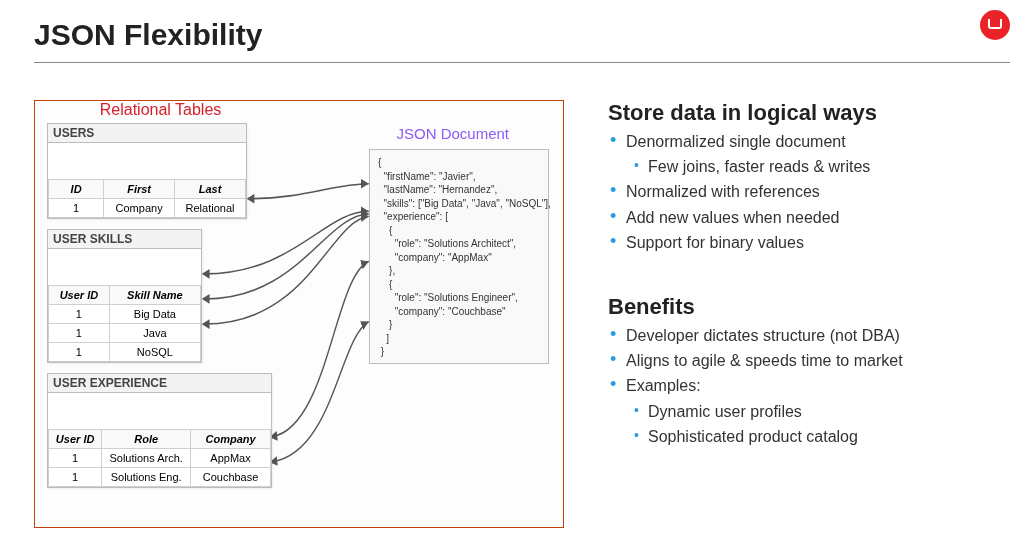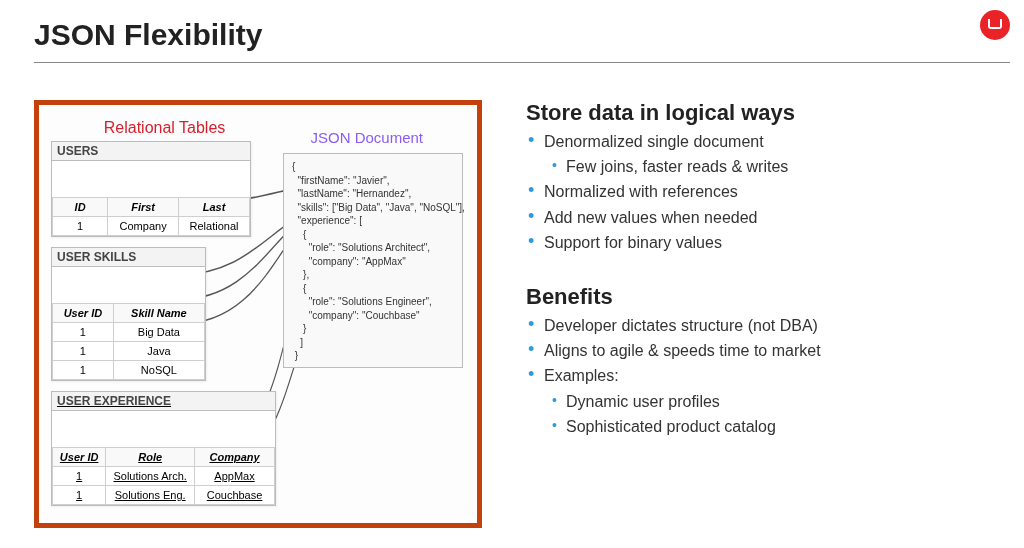--- a/index.html
+++ b/index.html
@@ -50,24 +50,24 @@
   .content {
     position: absolute;
     top: 100px;
     left: 34px;
     right: 30px;
     bottom: 20px;
     display: flex;
     gap: 44px;
   }
   .left-col {
-    width: 448px;
-    border: 5px solid #c2410c;
+    width: 530px;
+    border: 1px solid #c2410c;
     background: #fdfdfd;
-    padding: 14px 12px 14px 12px;
+    padding: 0 12px 14px 12px;
     position: relative;
   }
   .rel-title {
     color: #d6202b;
     text-align: center;
     font-size: 16px;
     margin: 0 0 4px 36px;
     width: 155px;
   }
   .json-title {
@@ -111,21 +111,21 @@
     white-space: nowrap;
     overflow: hidden;
   }
   .mini-table th {
     font-style: italic;
     font-weight: bold;
     background: #f9f9f9;
   }
   .mini-users { width: 200px; }
   .mini-skills { width: 155px; }
-  .mini-exp { width: 225px; text-decoration: underline; }
+  .mini-exp { width: 225px; }
   .json-box {
     position: absolute;
     top: 48px;
     right: 14px;
     width: 180px;
     height: 215px;
     border: 1px solid #bcbcbc;
     background: #f9f9f9;
     padding: 6px 8px;
     font-size: 10px;
@@ -149,21 +149,21 @@
     font-size: 16px;
     color: #333;
   }
   .right-col .heading {
     font-size: 22px;
     font-weight: bold;
     margin-bottom: 4px;
     margin-top: 0;
     color: #222;
   }
-  .right-col .heading.second { margin-top: 30px; }
+  .right-col .heading.second { margin-top: 40px; }
   .bullets { list-style: none; }
   .bullets li {
     position: relative;
     padding-left: 18px;
     margin: 2px 0;
     line-height: 1.45;
   }
   .bullets li::before {
     content: "•";
     position: absolute;

